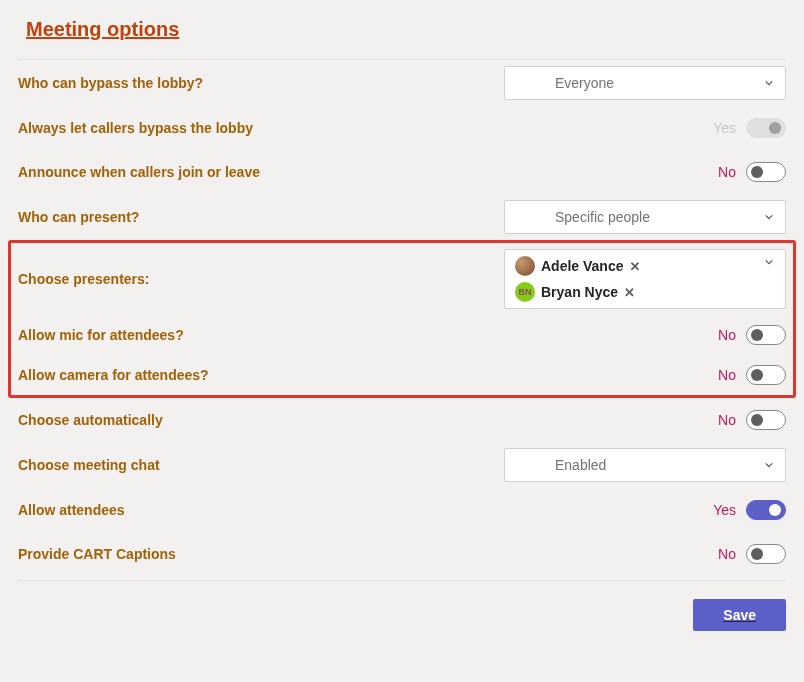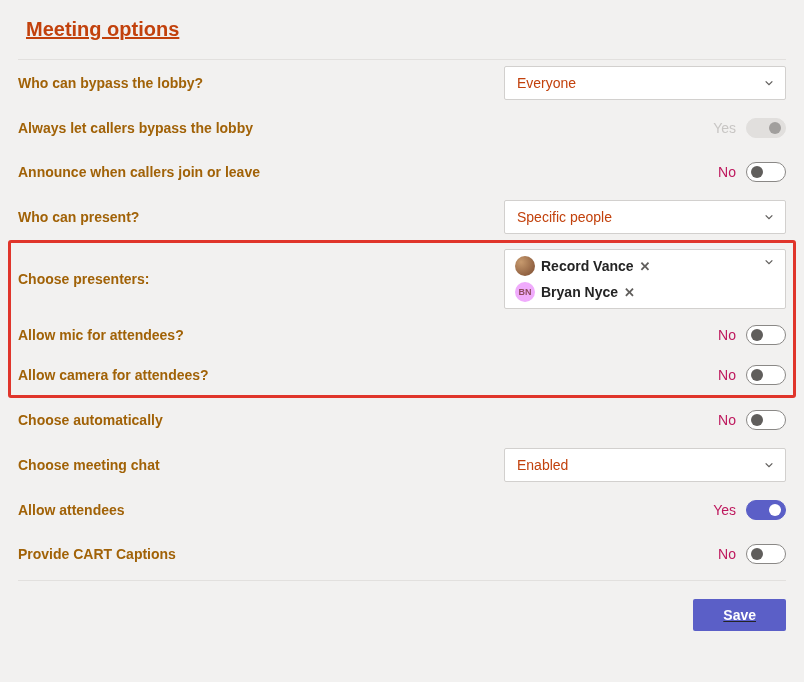--- a/index.html
+++ b/index.html
@@ -56,21 +56,21 @@
     justify-content: space-between;
     background: #fff;
     border: 1px solid #d2d0ce;
     border-radius: 2px;
     height: 34px;
     padding: 0 10px 0 12px;
     font-size: 14px;
     min-width: 282px;
     cursor: pointer;
   }
-  .select .sel-label { color: #c2410c; }
+  .select .sel-label { color: #737373; margin-left: 38px; }
   .chevron-down {
     width: 12px; height: 12px;
     display: inline-flex; align-items: center; justify-content: center;
     color: #605e5c;
   }
   .chevron-down svg { width: 10px; height: 10px; }
   
   .people-picker {
     background: #fff;
     border: 1px solid #d2d0ce;
@@ -94,21 +94,21 @@
     font-size: 14px;
     font-weight: 600;
     color: #242424;
   }
   .avatar {
     width: 20px; height: 20px;
     border-radius: 50%;
     display: inline-flex; align-items: center; justify-content: center;
     font-size: 9px; font-weight: 600;
     color: #8e4b5e;
-    background: #f0abfc;
+    background: #84cc16;
     overflow: hidden;
   }
   .avatar.adele {
     background: radial-gradient(circle at 30% 30%, #c79a6e, #7a4a2f);
   }
   .chip-remove {
     color: #605e5c;
     font-size: 13px;
     cursor: pointer;
     line-height: 1;
@@ -230,21 +230,21 @@
 
   <div class="highlight-wrap">
 
     <div class="row presenters-row">
       <div class="row-label">Choose presenters:</div>
       <div class="right">
         <div class="people-picker">
           <div class="chips">
             <div class="chip">
               <span class="avatar adele"></span>
-              <span>Record Vance</span>
+              <span>Adele Vance</span>
               <span class="chip-remove">✕</span>
             </div>
             <div class="chip">
               <span class="avatar">BN</span>
               <span>Bryan Nyce</span>
               <span class="chip-remove">✕</span>
             </div>
           </div>
           <span class="chevron-down">
             <svg viewBox="0 0 12 12">

